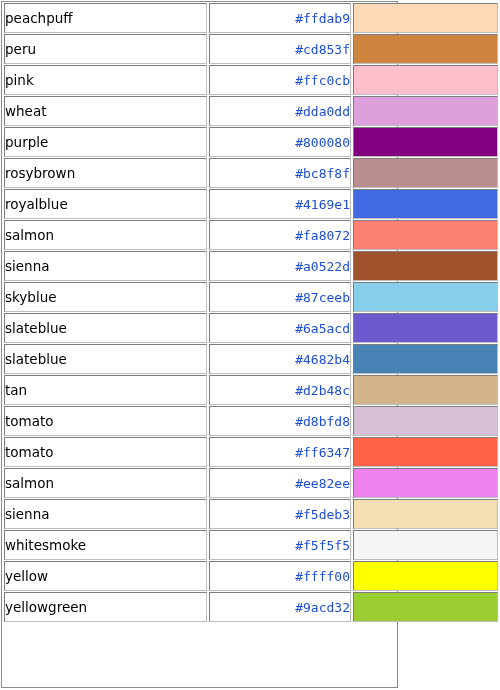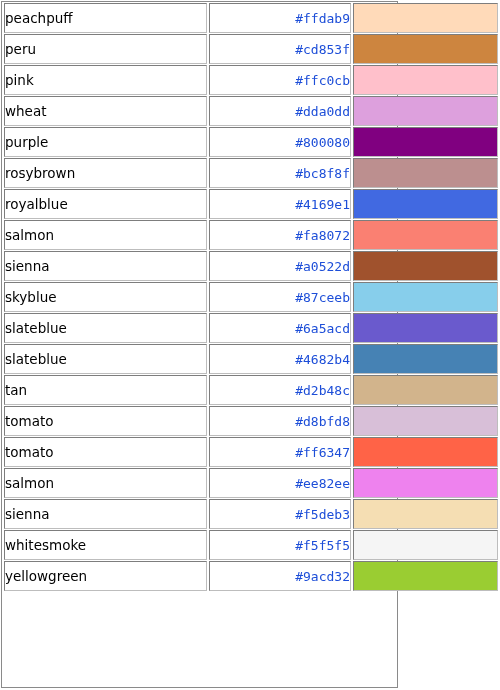--- a/index.html
+++ b/index.html
@@ -212,20 +212,27 @@
           </td>
         </tr>
         <tr class="color-row">
           <td class="cell-name">whitesmoke</td>
           <td class="cell-hex">#f5f5f5</td>
           <td class="cell-swatch">
             <span class="swatch-fill" style="background-color: rgb(245, 245, 245);"></span>
           </td>
         </tr>
         <tr class="color-row">
+          <td class="cell-name">yellow</td>
+          <td class="cell-hex">#ffff00</td>
+          <td class="cell-swatch">
+            <span class="swatch-fill" style="background-color: rgb(255, 255, 0);"></span>
+          </td>
+        </tr>
+        <tr class="color-row">
           <td class="cell-name">yellowgreen</td>
           <td class="cell-hex">#9acd32</td>
           <td class="cell-swatch">
             <span class="swatch-fill" style="background-color: rgb(154, 205, 50);"></span>
           </td>
         </tr>
       </tbody>
   </table>
 </div>
 

